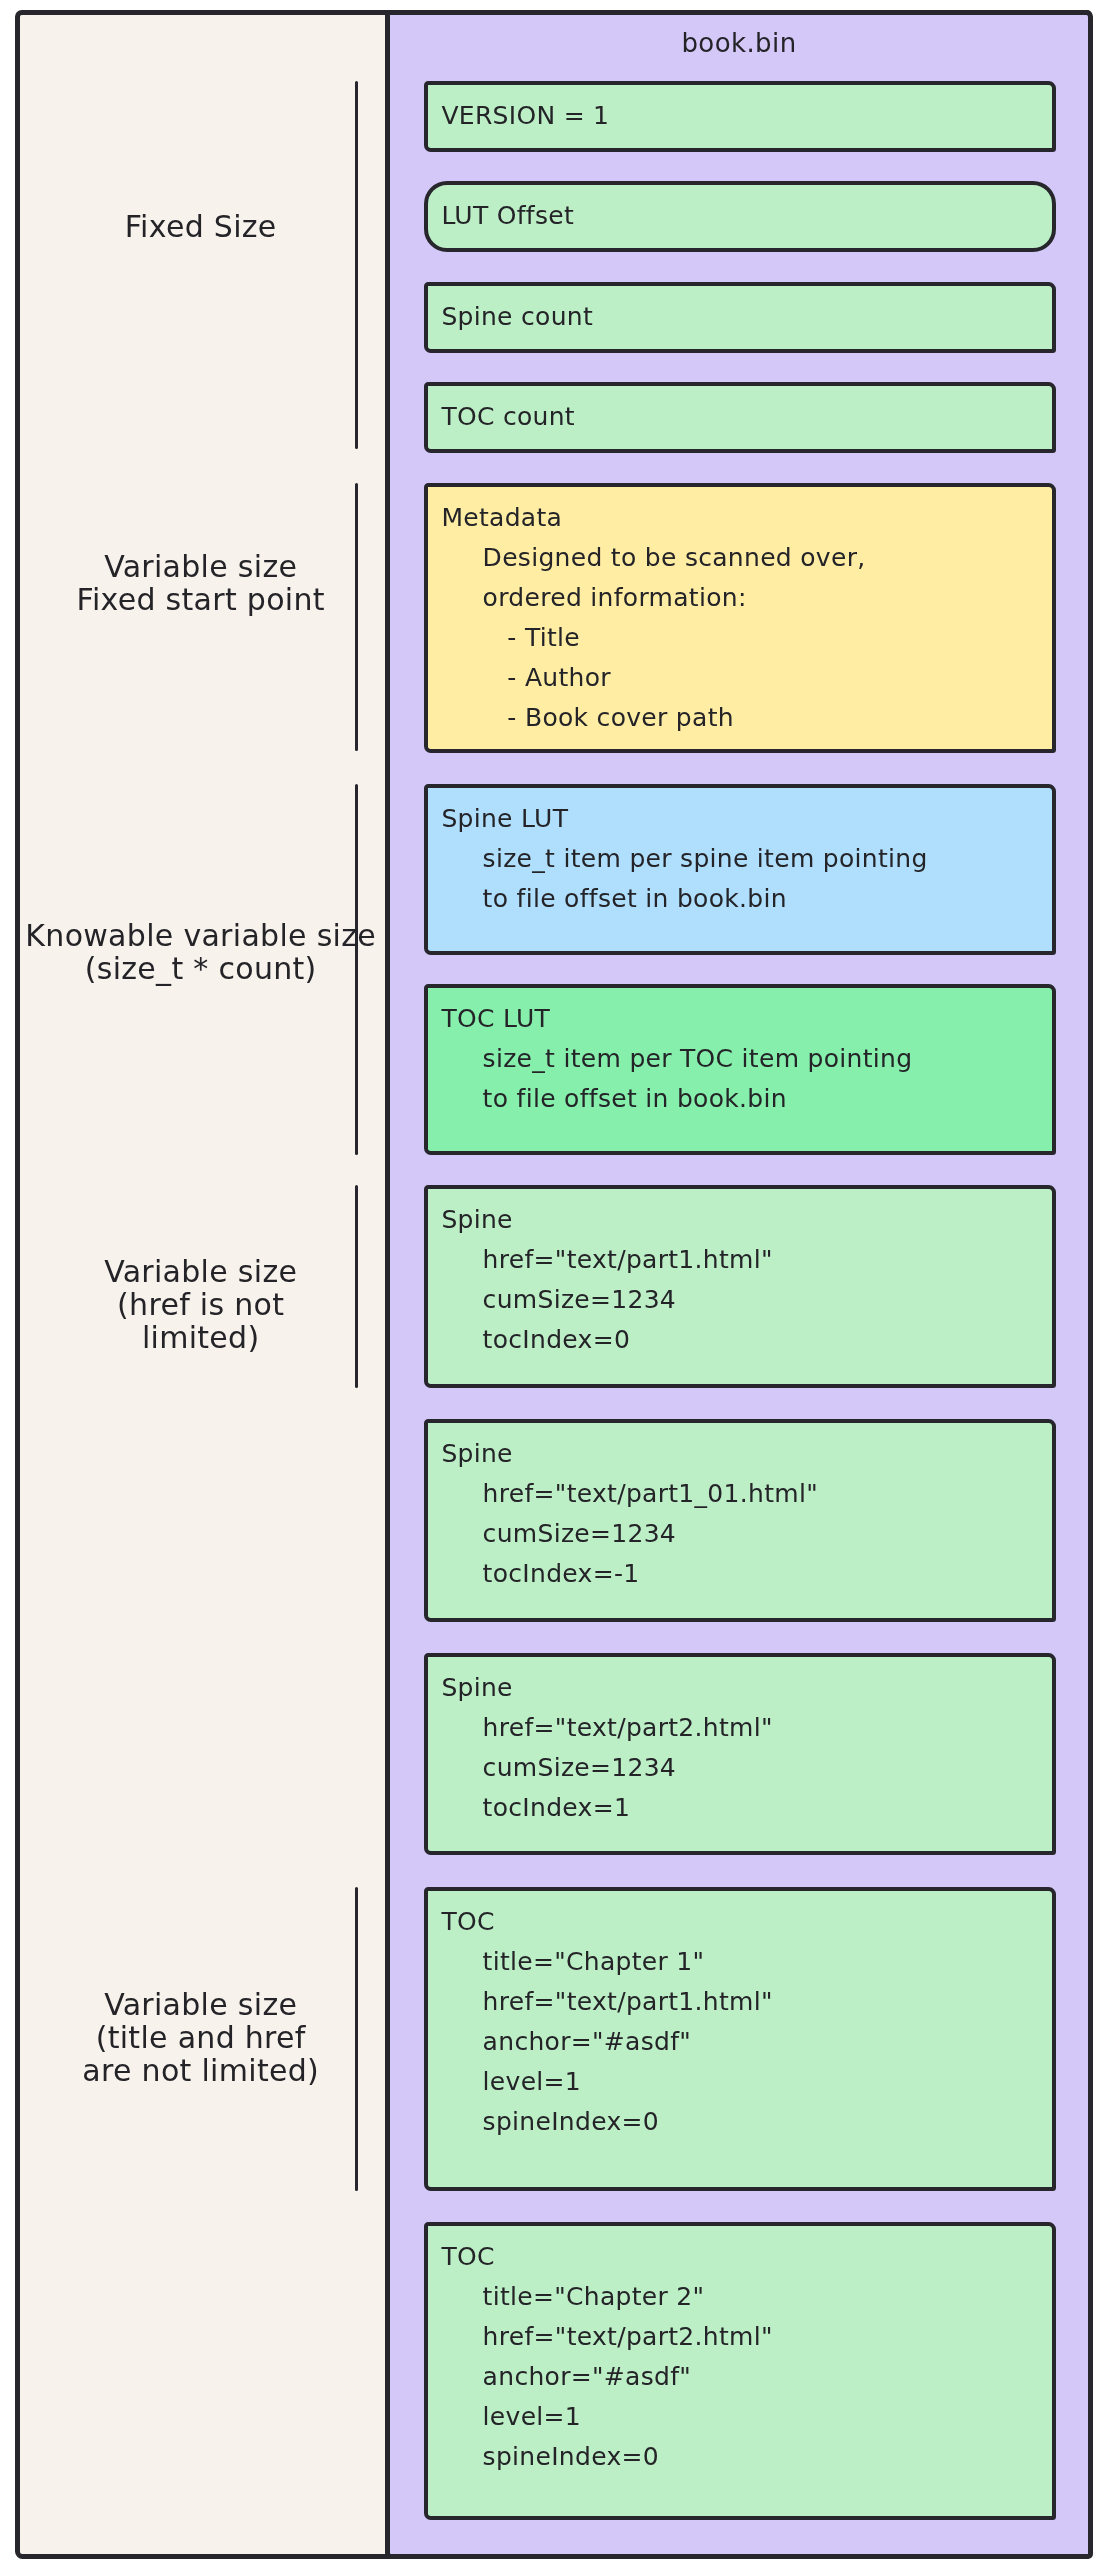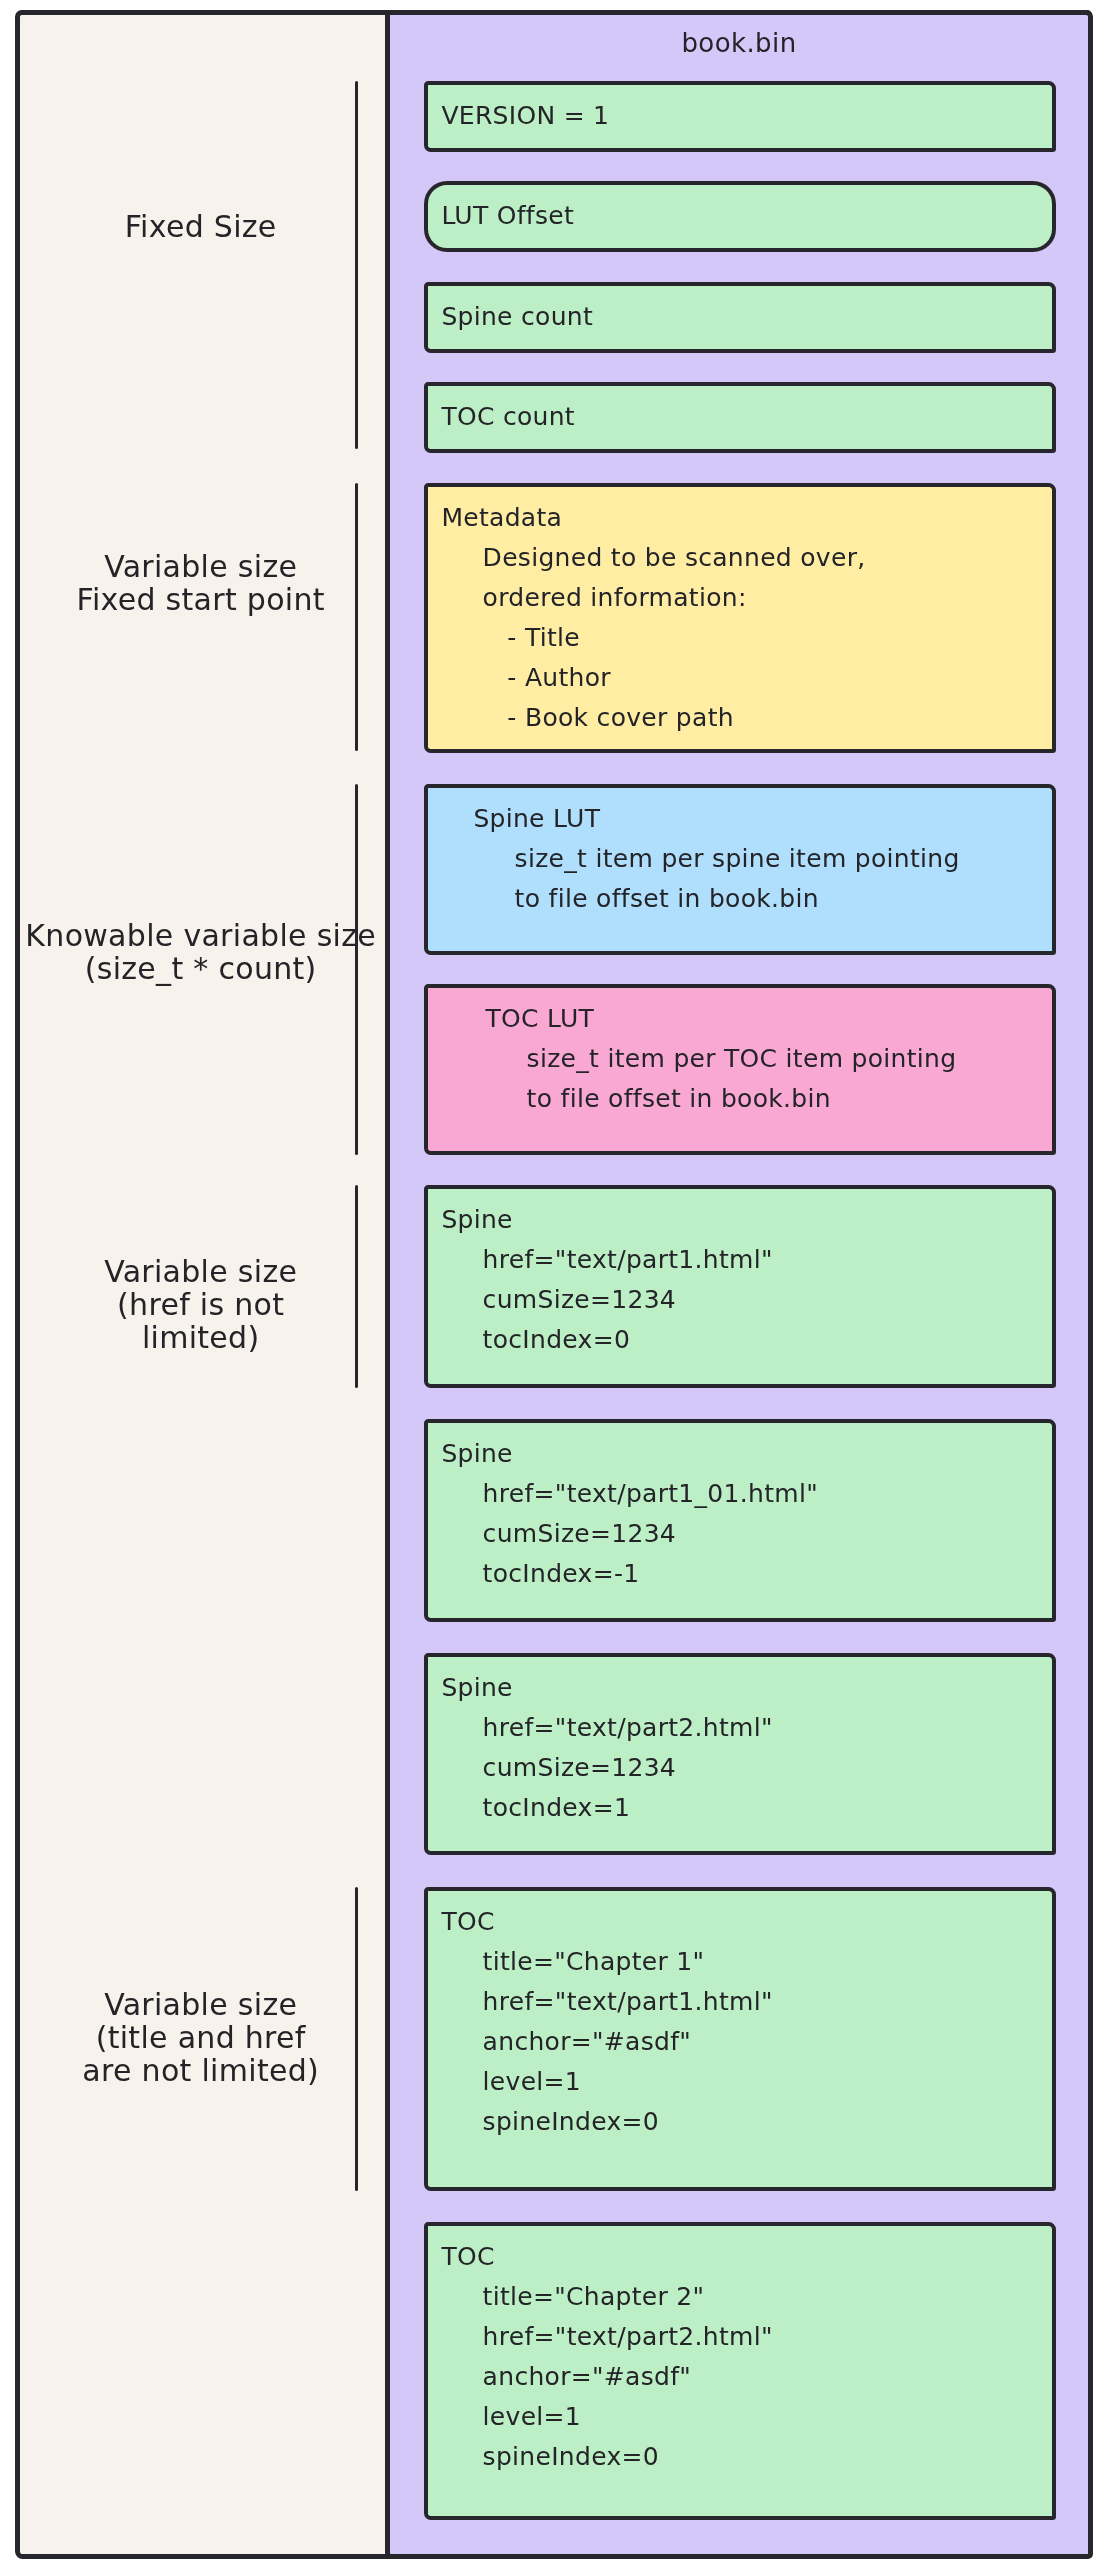--- a/index.html
+++ b/index.html
@@ -22,21 +22,21 @@
 
   .box{position:absolute;left:424px;width:632px;box-sizing:border-box;
        border:4.2px solid #26262c;border-radius:4.2px 7.5px 3.3px 6.7px;}
   .box-text{margin:0;padding:11px 0 0 13.4px;font-family:"DejaVu Sans",sans-serif;
             font-size:25px;line-height:40px;white-space:pre;letter-spacing:0.3px;}
 
   
   .b-version{top:81px;height:71px;}   .b-lut-offset{top:181px;height:71px;}
   .b-spine-count{top:282px;height:71px;} .b-toc-count{top:382px;height:71px;}
   .b-metadata{top:483px;height:270px;}
-  .b-spine-lut{top:784px;height:171px;padding-left:32px;} .b-toc-lut{top:984px;height:171px;}
+  .b-spine-lut{top:784px;height:171px;} .b-toc-lut{top:984px;height:171px;}
   .b-spine-1{top:1185px;height:203px;} .b-spine-2{top:1419px;height:203px;}
   .b-spine-3{top:1653px;height:202px;}
   .b-toc-1{top:1887px;height:304px;}  .b-toc-2{top:2222px;height:298px;}
 
   .k-1{top:81px;height:368px;}  .k-2{top:483px;height:268px;}
   .k-3{top:784px;height:371px;} .k-4{top:1185px;height:203px;}
   .k-5{top:1887px;height:304px;}
 
   .l-1{top:210px;} .l-2{top:550px;} .l-3{top:919px;} .l-4{top:1255px;} .l-5{top:1988px;}
 </style>
@@ -86,21 +86,21 @@
      ordered information:
         - Title
         - Author
         - Book cover path</pre>
   </div>
   <div class="box b-spine-lut" style="background: rgb(175, 223, 252);">
     <pre class="box-text">Spine LUT
      size_t item per spine item pointing
      to file offset in book.bin</pre>
   </div>
-  <div class="box b-toc-lut" style="background: #f9a8d4; padding-left: 44px;">
+  <div class="box b-toc-lut" style="background: #86efac;">
     <pre class="box-text">TOC LUT
      size_t item per TOC item pointing
      to file offset in book.bin</pre>
   </div>
   <div class="box b-spine-1" style="background: rgb(189, 239, 198);">
     <pre class="box-text">Spine
      href="text/part1.html"
      cumSize=1234
      tocIndex=0</pre>
   </div>

